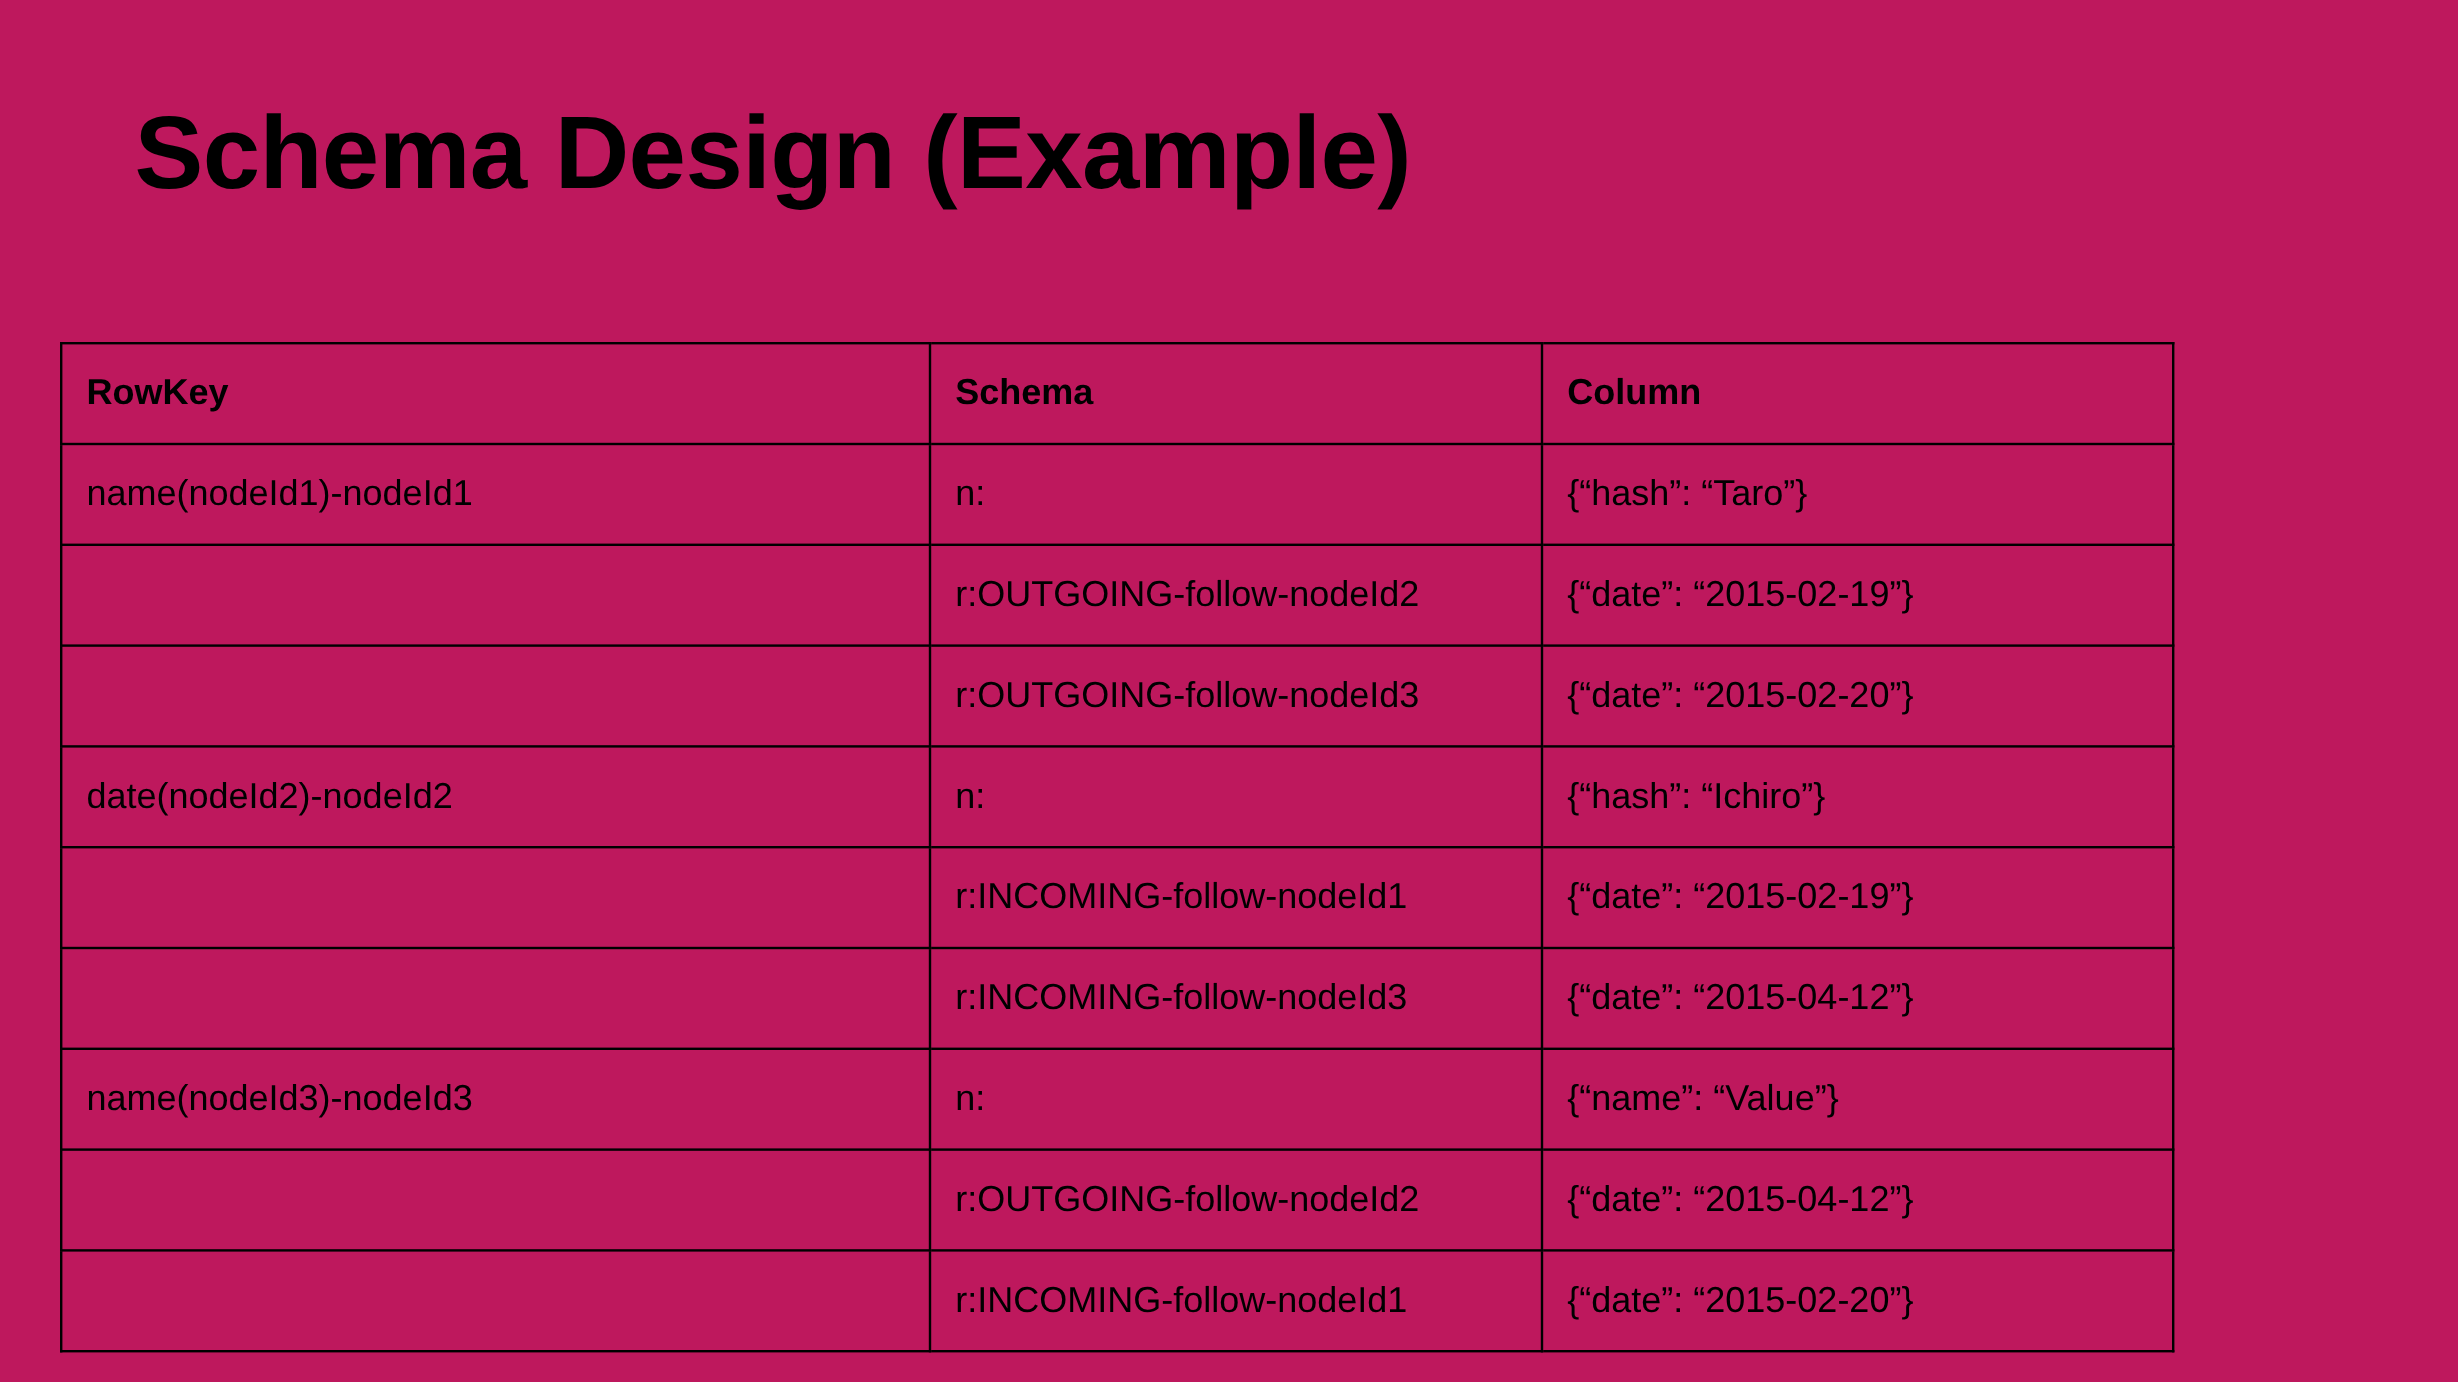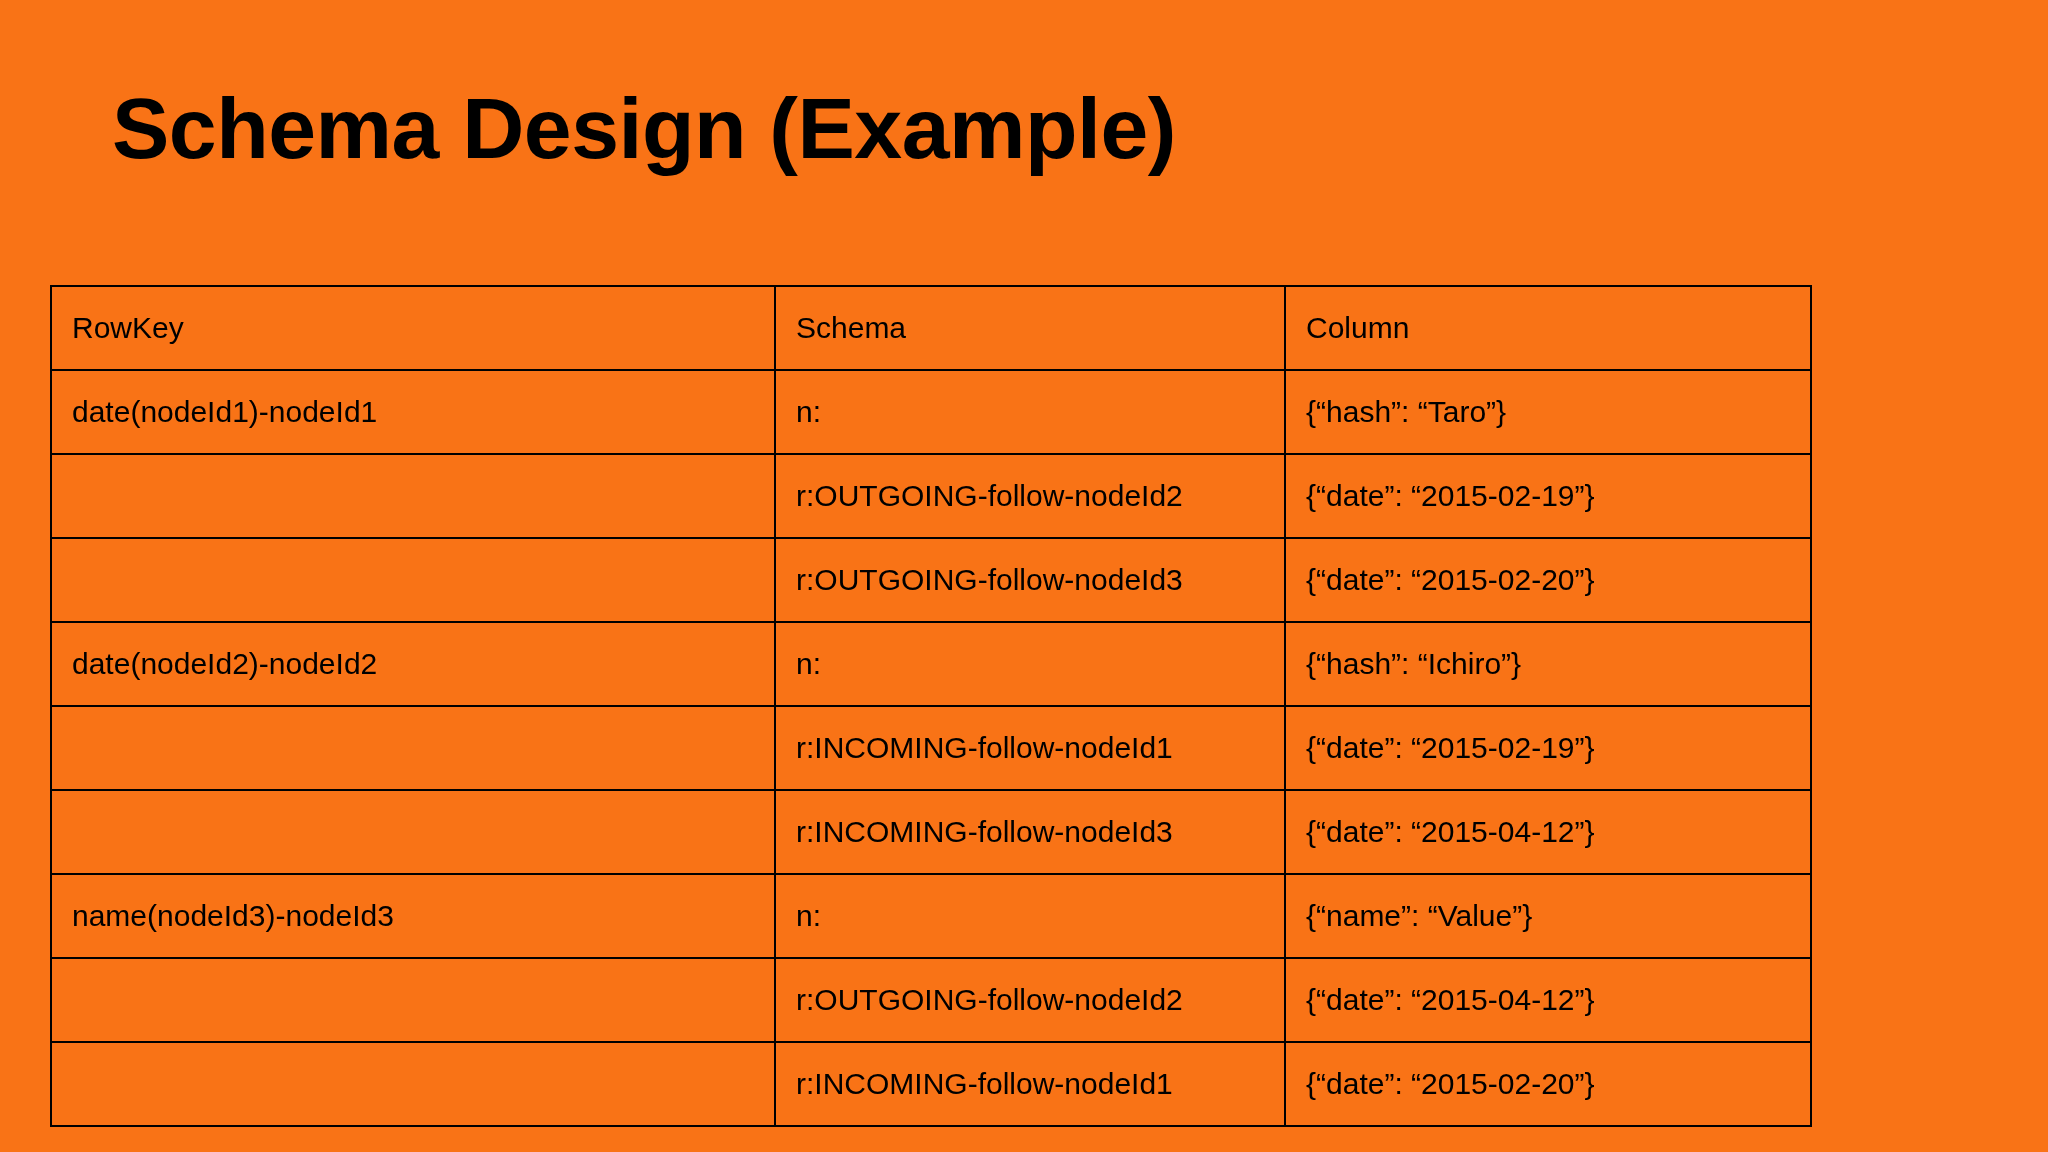--- a/index.html
+++ b/index.html
@@ -15,21 +15,21 @@
     overflow: hidden;
     position: relative;
   }
 
   .slide {
     position: absolute;
     left: 0;
     top: 0;
     width: 2048px;
     height: 1152px;
-    background: #f97316;
+    background: #be185d;
   }
 
   .slide-title {
     position: absolute;
     left: 112px;
     top: 78px;
     font-size: 86px;
     line-height: 100px;
     font-weight: 700;
     letter-spacing: -0.5px;
@@ -61,21 +61,21 @@
     font-size: 30px;
     line-height: 36px;
     font-weight: 400;
     color: #000000;
     white-space: nowrap;
     overflow: hidden;
     font-family: "Liberation Sans", sans-serif;
   }
 
   .schema-table thead th {
-    font-weight: 400;
+    font-weight: 700;
     margin-top: 32px;
   }
 
   .cell-empty {
     
   }
 </style>
 </head>
 <body>
 
@@ -91,21 +91,21 @@
     </colgroup>
     <thead>
       <tr>
         <th>RowKey</th>
         <th>Schema</th>
         <th>Column</th>
       </tr>
     </thead>
     <tbody>
       <tr>
-        <td>date(nodeId1)-nodeId1</td>
+        <td>name(nodeId1)-nodeId1</td>
         <td>n:</td>
         <td>{“hash”: “Taro”}</td>
       </tr>
       <tr>
         <td class="cell-empty"></td>
         <td>r:OUTGOING-follow-nodeId2</td>
         <td>{“date”: “2015-02-19”}</td>
       </tr>
       <tr>
         <td class="cell-empty"></td>

